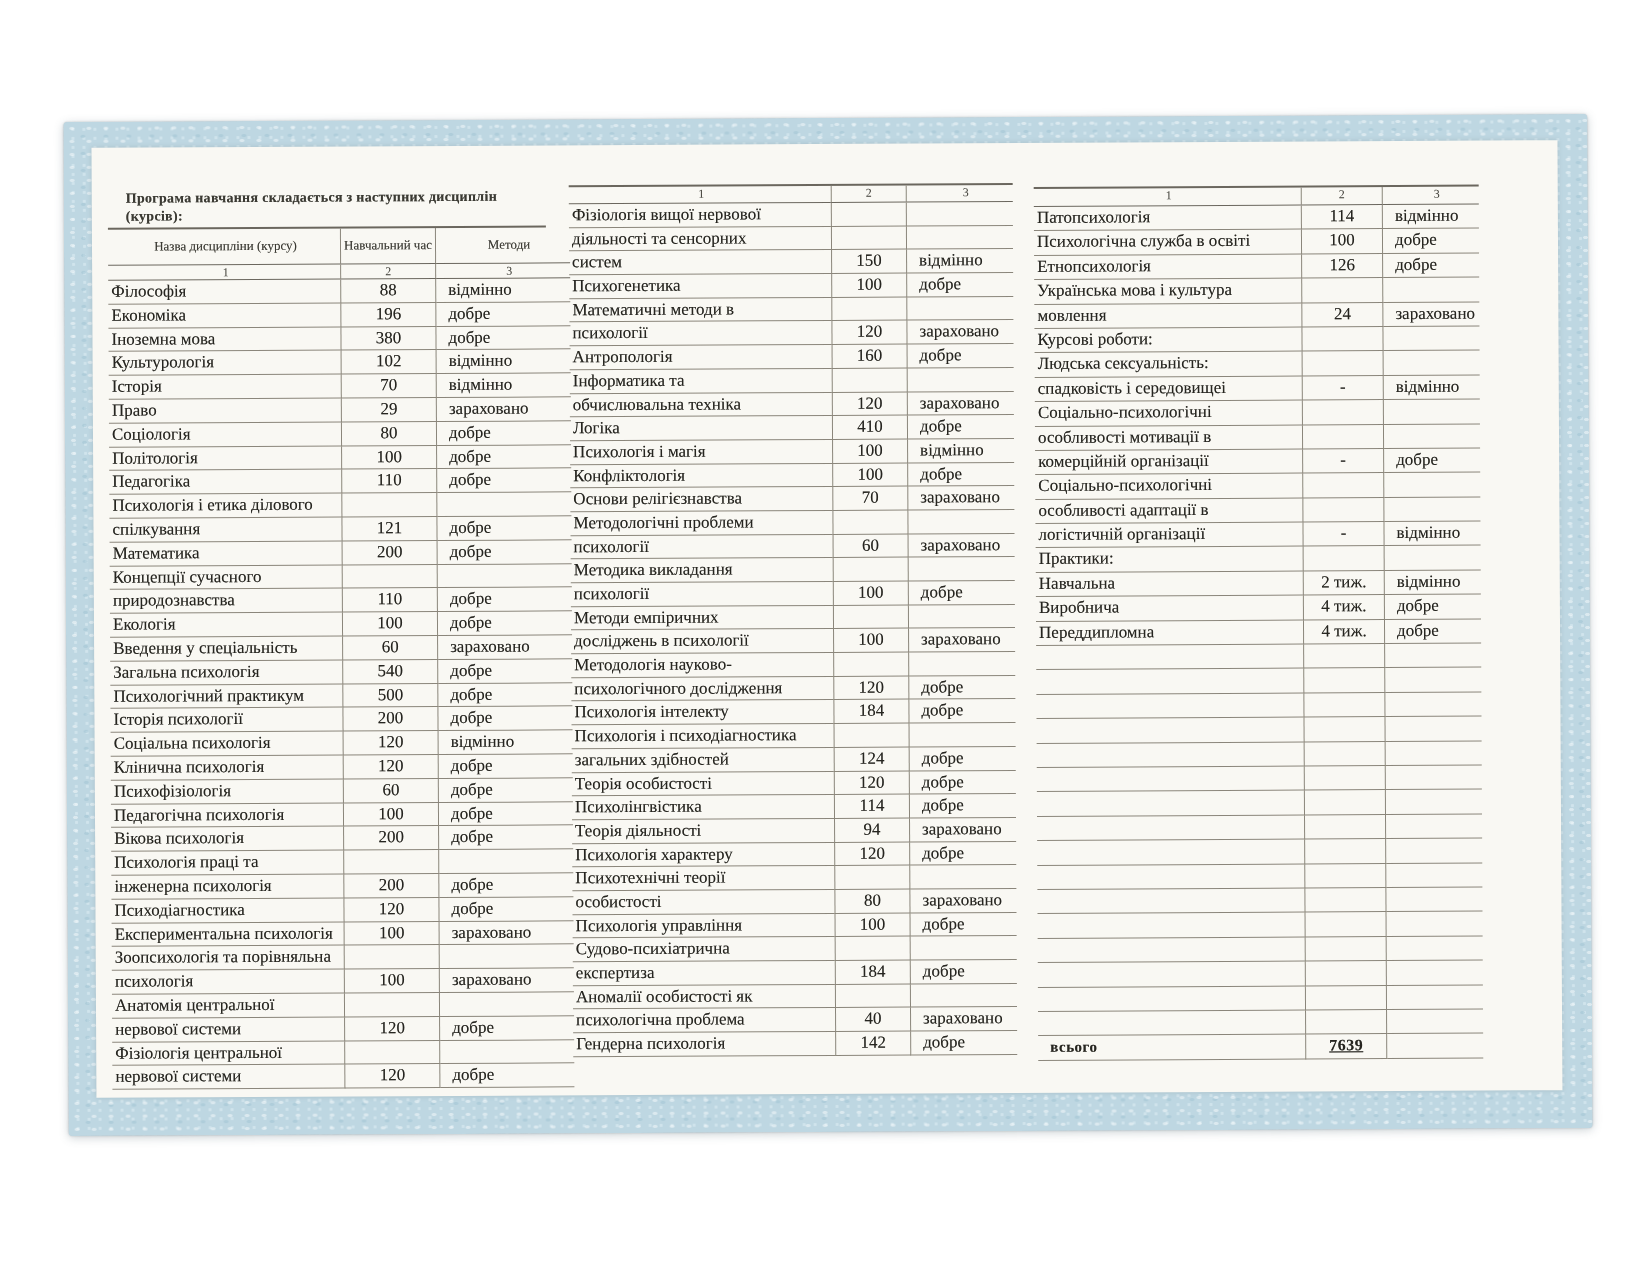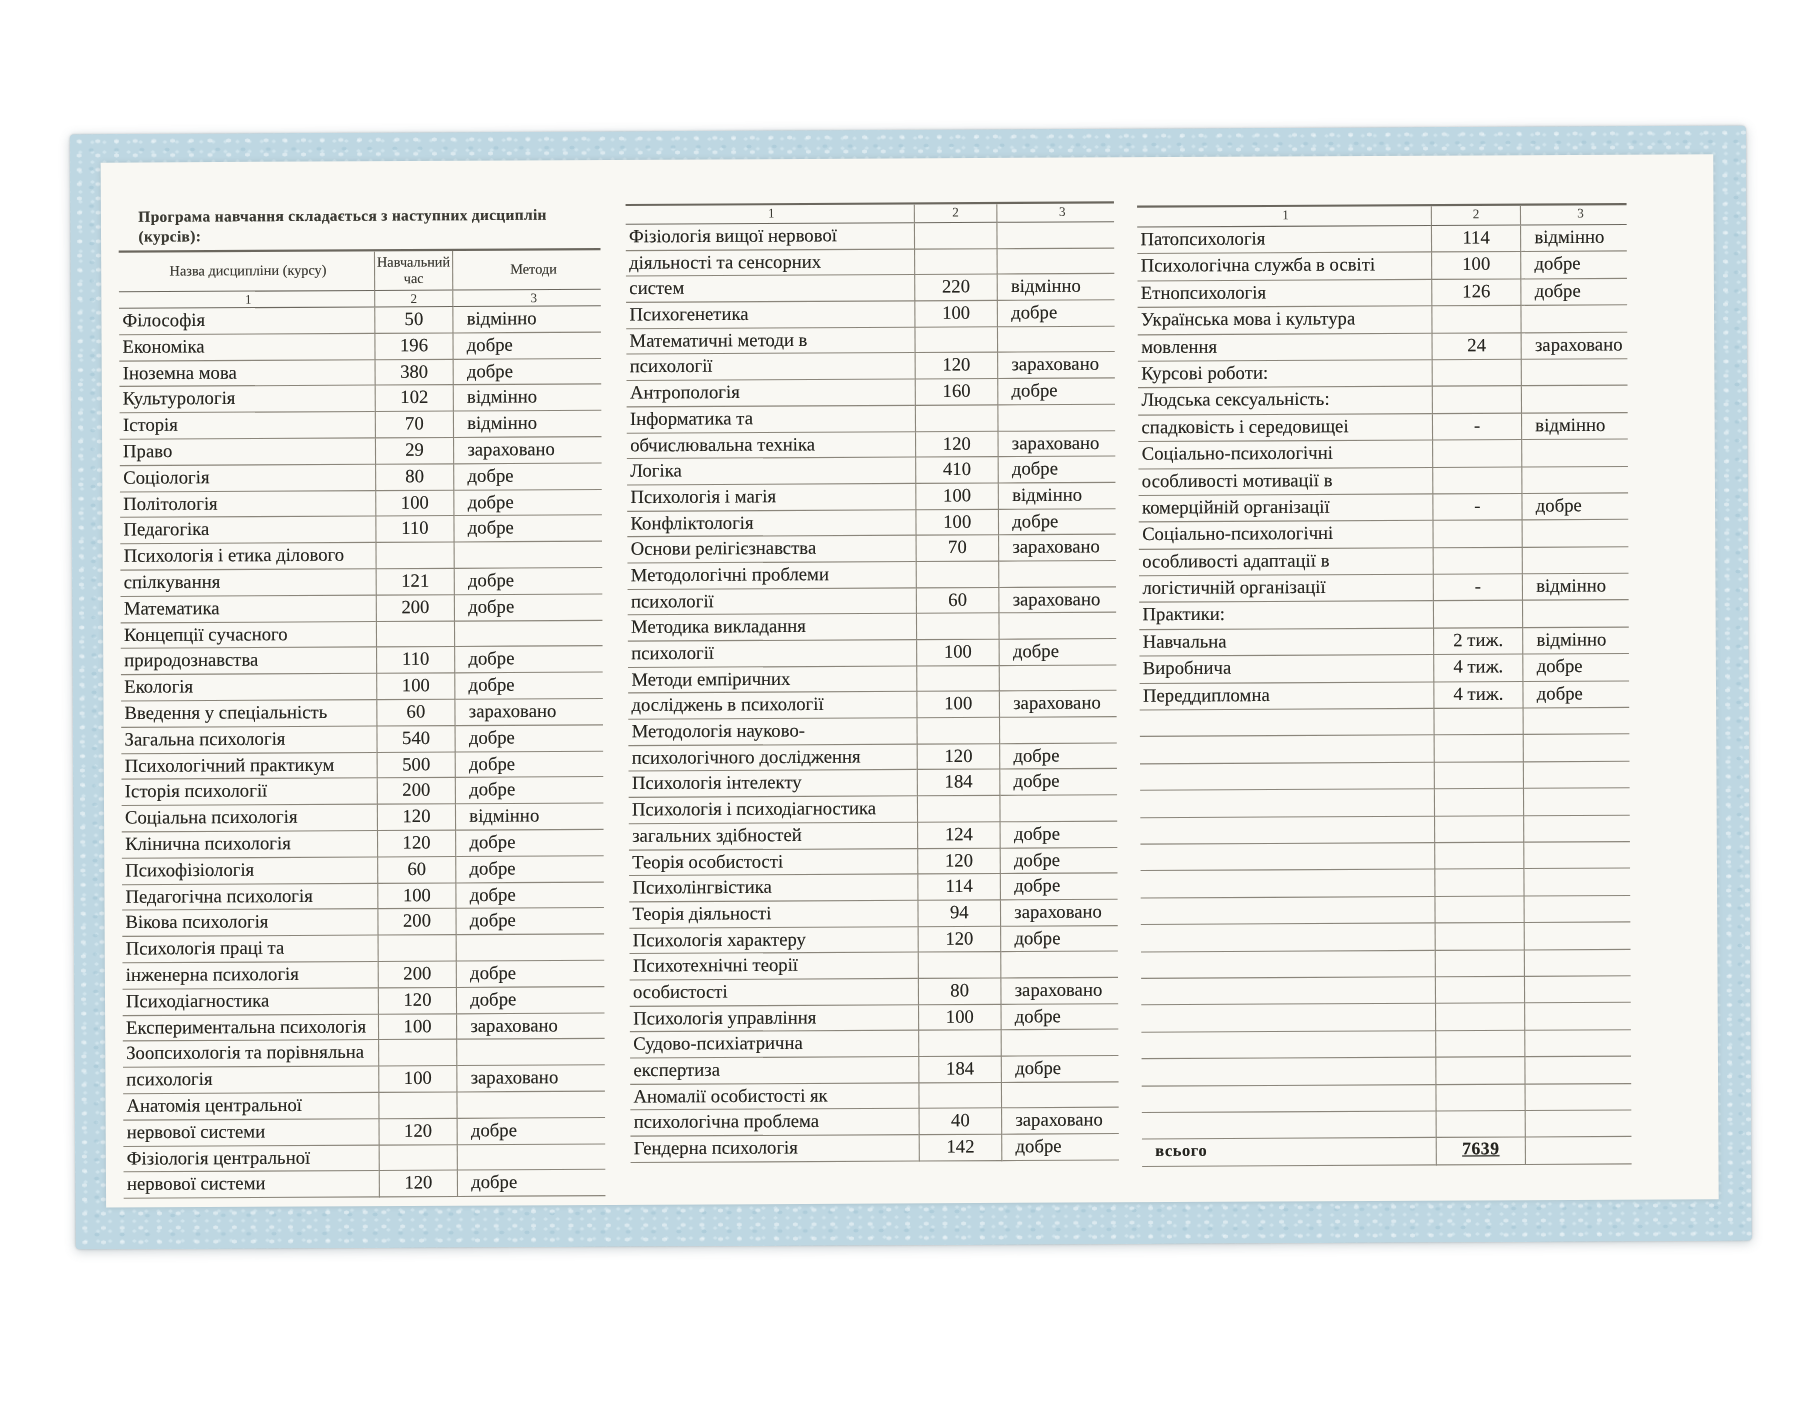--- a/index.html
+++ b/index.html
@@ -68,21 +68,21 @@
   .tbody .td{
     border-bottom:1px solid #8b867b;
     font-size:17px;line-height:22px;color:#262520;
     white-space:nowrap;overflow:visible;
     text-shadow:0 0 .4px rgba(38,37,32,.45);
   }
   .td.hours{border-left:1px solid #8b867b;border-right:1px solid #8b867b;text-align:center;}
   .td.name{padding-left:3px;}
   .td.grade{padding-left:12px;}
   
-  .t-left  .td.name{width:232px;} .t-left  .td.hours{width:72px;} .t-left  .td.grade{width:134px;}
+  .t-left  .td.name{width:232px;} .t-left  .td.hours{width:96px;} .t-left  .td.grade{width:134px;}
   .t-mid   .td.name{width:262px;} .t-mid   .td.hours{width:76px;} .t-mid   .td.grade{width:106px;}
   .t-right .td.name{width:267px;} .t-right .td.hours{width:82px;} .t-right .td.grade{width:96px;}
 
   .tr.total .td{font-weight:700;letter-spacing:.5px;}
   .tr.total .td.name{padding-left:12px;font-size:15px;}
   .tr.total .td.hours{font-size:16px;text-decoration:underline;}
 
   
   .artifact{
     position:absolute;left:862px;top:30px;
@@ -107,21 +107,21 @@
             <div class="td grade">Методи</div>
           </div>
           <div class="nums">
             <div class="td name">1</div>
             <div class="td hours">2</div>
             <div class="td grade">3</div>
           </div>
           <div class="tbody">
               <div class="tr">
                 <div class="td name">Філософія</div>
-                <div class="td hours">50</div>
+                <div class="td hours">88</div>
                 <div class="td grade">відмінно</div>
               </div>
               <div class="tr">
                 <div class="td name">Економіка</div>
                 <div class="td hours">196</div>
                 <div class="td grade">добре</div>
               </div>
               <div class="tr">
                 <div class="td name">Іноземна мова</div>
                 <div class="td hours">380</div>
@@ -299,21 +299,21 @@
                 <div class="td hours"></div>
                 <div class="td grade"></div>
               </div>
               <div class="tr">
                 <div class="td name">діяльності та сенсорних</div>
                 <div class="td hours"></div>
                 <div class="td grade"></div>
               </div>
               <div class="tr">
                 <div class="td name">систем</div>
-                <div class="td hours">220</div>
+                <div class="td hours">150</div>
                 <div class="td grade">відмінно</div>
               </div>
               <div class="tr">
                 <div class="td name">Психогенетика</div>
                 <div class="td hours">100</div>
                 <div class="td grade">добре</div>
               </div>
               <div class="tr">
                 <div class="td name">Математичні методи в</div>
                 <div class="td hours"></div>

